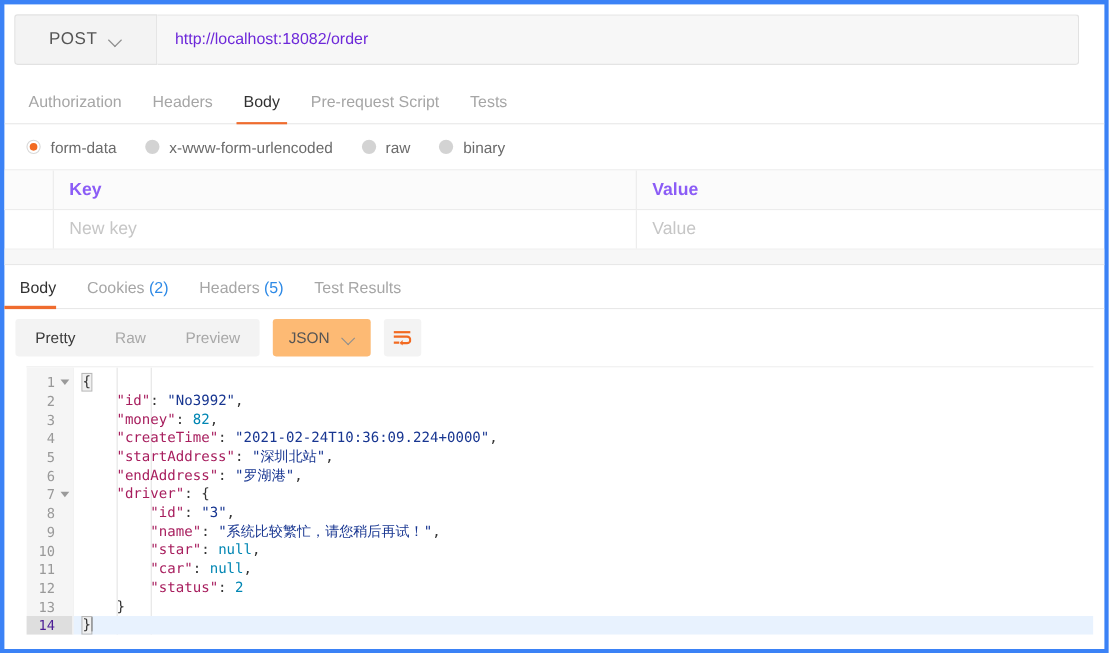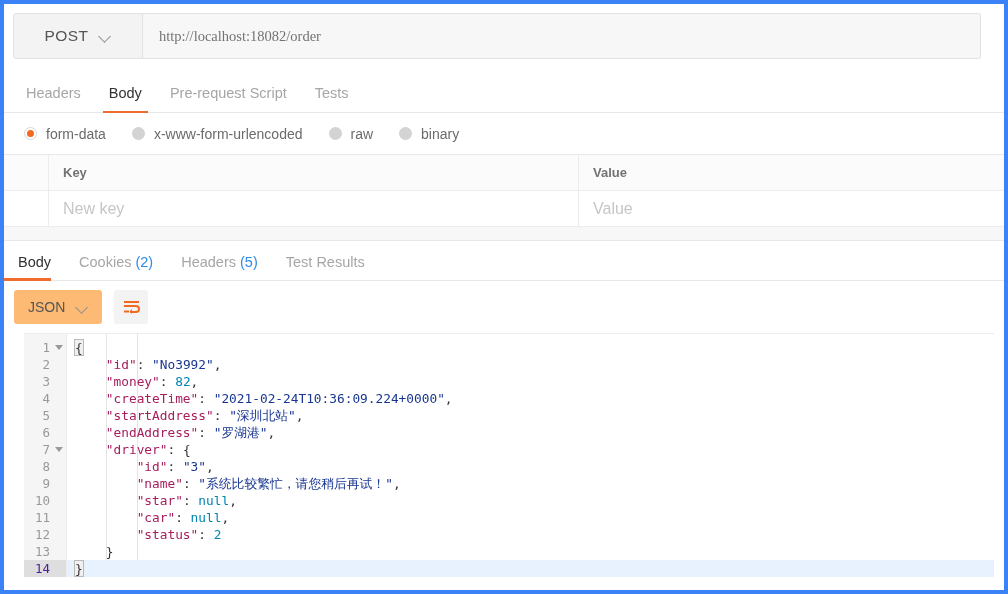--- a/index.html
+++ b/index.html
@@ -59,22 +59,21 @@
     background: #f7f7f7;
     border: 1px solid #e2e2e2;
     border-left: none;
     border-radius: 0 3px 3px 0;
     display: flex;
     align-items: center;
     padding-left: 16px;
   }
   .url-text {
     font-size: 14.5px;
-    color: #737373;
-    font-family: Liberation Serif, serif;
+    color: #6d28d9;
   }
 
   
   .req-tabs {
     display: flex;
     align-items: flex-end;
     height: 41px;
     margin-top: 13px;
     padding-left: 8px;
     border-bottom: 1px solid #e8e8e8;
@@ -147,21 +146,21 @@
     border-right: 1px solid #ececec;
     display: flex; align-items: center;
     padding-left: 14px;
     flex: none;
   }
   .kv-val {
     flex: 1;
     display: flex; align-items: center;
     padding-left: 14px;
   }
-  .kv-head-text { font-size: 13px; font-weight: bold; color: #737373; }
+  .kv-head-text { font-size: 16px; font-weight: bold; color: #8b5cf6; }
   .kv-ph { font-size: 16px; color: #c6c6c6; }
 
   
   .splitter {
     height: 14px;
     background: #f7f7f7;
     border-bottom: 1px solid #e8e8e8;
   }
 
   
@@ -317,20 +316,21 @@
     <div class="method-box">
       <span class="method-label">POST</span>
       <span class="chev"></span>
     </div>
     <div class="url-box">
       <span class="url-text">http://localhost:18082/order</span>
     </div>
   </div>
 
   <div class="req-tabs" id="req-tabs">
+      <div class="req-tab">Authorization</div>
       <div class="req-tab">Headers</div>
       <div class="req-tab active">Body</div>
       <div class="req-tab">Pre-request Script</div>
       <div class="req-tab">Tests</div>
     </div>
 
   <div class="radio-row" id="radio-row">
       <div class="radio-item">
         <span class="radio-dot on"></span>
         <span class="radio-label">form-data</span>
@@ -373,20 +373,25 @@
   <div class="splitter"></div>
 
   <div class="res-tabs" id="res-tabs">
       <div class="res-tab active"><span>Body</span></div>
       <div class="res-tab"><span>Cookies</span><span class="cnt"> (2)</span></div>
       <div class="res-tab"><span>Headers</span><span class="cnt"> (5)</span></div>
       <div class="res-tab"><span>Test Results</span></div>
     </div>
 
   <div class="fmt-bar">
+    <div class="seg" id="seg">
+        <div class="seg-item active">Pretty</div>
+        <div class="seg-item">Raw</div>
+        <div class="seg-item">Preview</div>
+      </div>
     <div class="type-box">
       <span class="type-label">JSON</span>
       <span class="chev"></span>
     </div>
     <div class="wrap-btn">
       <svg width="17" height="15" viewBox="0 0 17 15">
         <rect x="1" y="1" width="15" height="2" fill="#f26a21"></rect>
         <path d="M1 6 H13 a3 3 0 0 1 0 6 H7" stroke="#f26a21" stroke-width="2" fill="none"></path>
         <rect x="1" y="10.5" width="5" height="2" fill="#f26a21"></rect>
         <path d="M9 9 L6.5 11.5 L9 14 Z" fill="#f26a21"></path>

